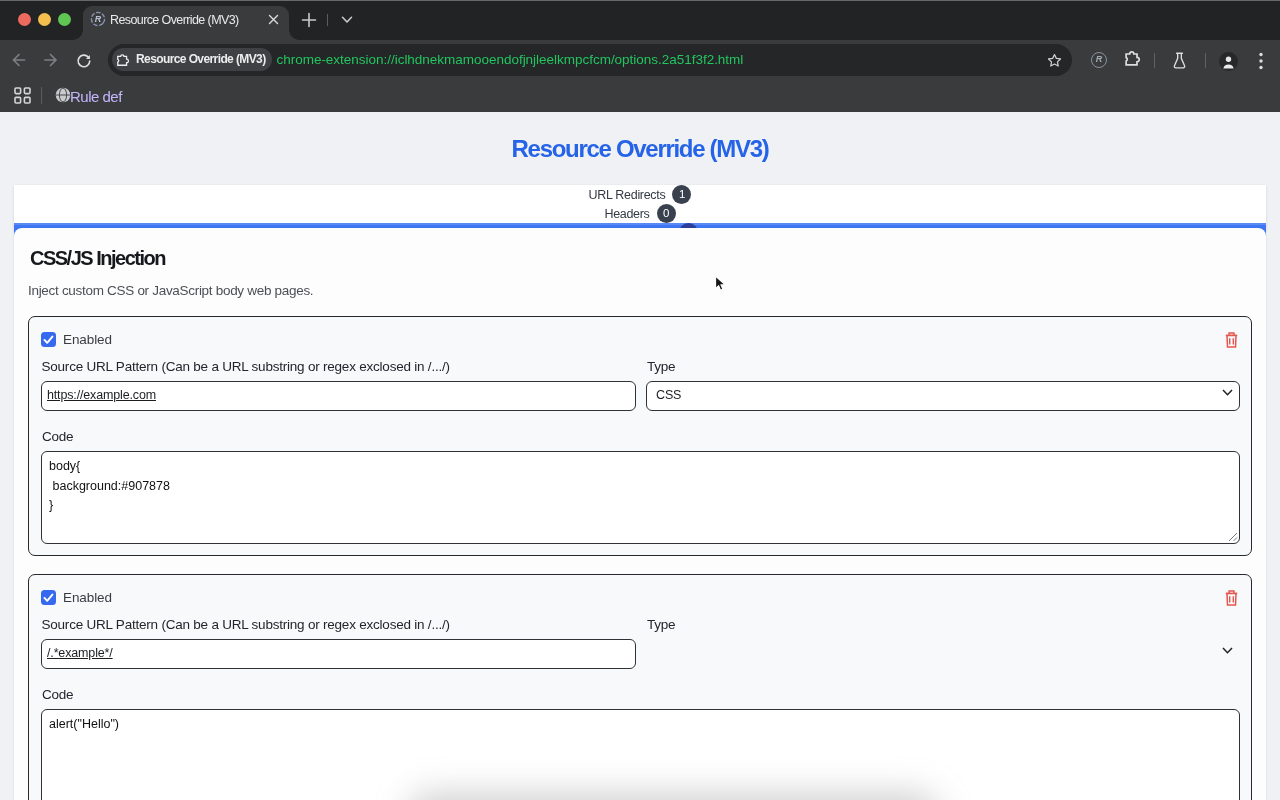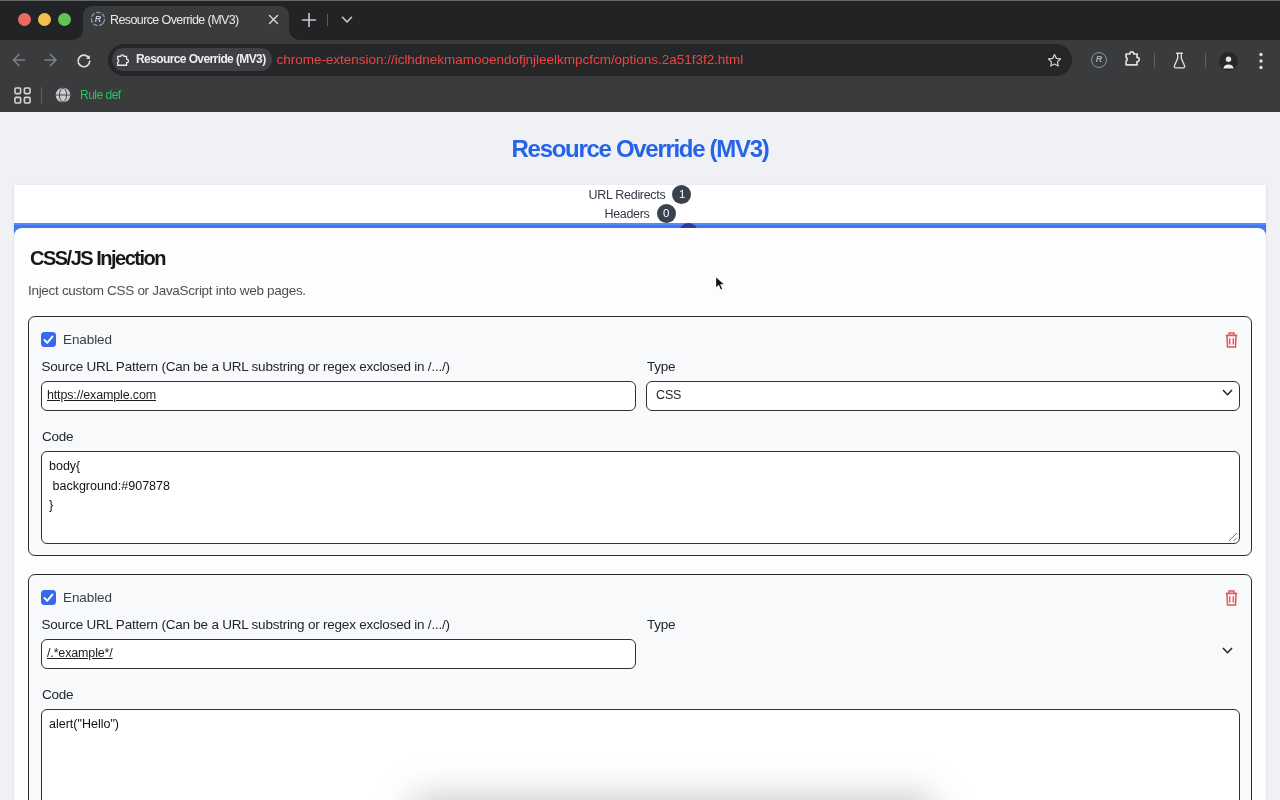--- a/index.html
+++ b/index.html
@@ -16,21 +16,21 @@
   #tab { position:absolute; top:6px; left:83px; width:206px; height:34px; background:#3a3b3c; border-radius:9px 9px 0 0; }
   #tab:before, #tab:after { content:""; position:absolute; bottom:0; width:10px; height:10px; }
   #tab:before { left:-10px; background:radial-gradient(circle 10px at 0 0, rgba(0,0,0,0) 9.5px, #3a3b3c 10px); }
   #tab:after  { right:-10px; background:radial-gradient(circle 10px at 100% 0, rgba(0,0,0,0) 9.5px, #3a3b3c 10px); }
   #tabtitle { position:absolute; left:27px; top:6.5px; font-size:12.5px; letter-spacing:-0.6px; color:#e9eaec; white-space:nowrap; }
   .tsvg { position:absolute; }
 
   #toolbar { position:absolute; top:40px; left:0; width:1280px; height:72px; background:#3a3b3c; }
   #omnibox { position:absolute; top:4px; left:108px; width:964px; height:32px; border-radius:16px; background:#242628; }
   #chip { position:absolute; top:4px; left:4px; width:160px; height:23px; border-radius:12px; background:#3f4144; padding:0 0 0 24px; line-height:23px; color:#eceded; font-size:12px; font-weight:bold; letter-spacing:-0.6px; white-space:nowrap; overflow:hidden; }
-  #url { position:absolute; top:0; left:168.5px; height:48px; line-height:32px; color:#ef4444; font-size:13.5px; letter-spacing:-0.02px; white-space:nowrap; }
+  #url { position:absolute; top:0; left:168.5px; height:48px; line-height:32px; color:#22c55e; font-size:13.5px; letter-spacing:-0.02px; white-space:nowrap; }
 
   
   #page { position:absolute; top:112px; left:0; width:1280px; height:688px; background:#eff1f4; }
   #ptitle { position:absolute; top:135px; left:0; width:1280px; text-align:center; font-size:24px; font-weight:bold; letter-spacing:-1.3px; color:#2563e8; }
   #ptabs { position:absolute; top:185px; left:14px; width:1252px; height:45px; display:flex; box-shadow:0 1px 3px rgba(0,0,0,0.12);flex-direction:column; }
   .ptab { flex:1; background:#fff; display:flex; align-items:center; justify-content:center; gap:7px; font-size:12.5px; letter-spacing:-0.3px; color:#333a45; }
   .ptab.active { background:#3e76f3; color:#fff; box-shadow:inset 0 2px 0 rgba(255,255,255,0.14); }
   .badge { display:inline-block; min-width:19px; height:19px; border-radius:50%; background:#39414e; color:#fff; font-size:11.5px; line-height:19px; text-align:center; }
   .ptab.active .badge { background:#2b3e9b; }
   #panel { position:absolute; top:228px; left:14px; width:1252px; height:600px; background:#fdfdfe; border-radius:8px; box-shadow:0 1px 3px rgba(0,0,0,0.10); }
@@ -136,34 +136,34 @@
         </g>
       </svg>
       <div class="tsvg" style="left:41px;top:7px;width:1px;height:17px;background:#5a5c5e"></div>
       <svg class="tsvg" style="left:55px;top:7px" width="16" height="16" viewBox="0 0 16 16">
         <circle cx="8" cy="8" r="7.3" fill="#c9cbcd"></circle>
         <g stroke="#44474a" stroke-width="1" fill="none">
           <path d="M0.7 8 h14.6"></path>
           <ellipse cx="8" cy="8" rx="3.6" ry="6.9"></ellipse>
         </g>
       </svg>
-      <div class="tsvg" style="left:80px;top:8px;font-size:12px;color:#22c55e;letter-spacing:-0.5px">Rule def</div>
+      <div class="tsvg" style="left:70px;top:8px;font-size:15px;color:#c4b5fd;letter-spacing:-0.5px">Rule def</div>
     </div>
   </div>
 
   <div id="page"></div>
     <div id="ptitle">Resource Override (MV3)</div>
     <div id="ptabs">
       <div class="ptab">URL Redirects <span class="badge">1</span></div>
       <div class="ptab">Headers <span class="badge">0</span></div>
       <div class="ptab active">CSS/JS Injection <span class="badge">2</span></div>
     </div>
     <div id="panel"></div>
     <h2 style="position:absolute;top:247px;left:30px;font-size:20px;letter-spacing:-1.5px;color:#16181b">CSS/JS Injection</h2>
-    <div id="pdesc">Inject custom CSS or JavaScript into web pages.</div>
+    <div id="pdesc">Inject custom CSS or JavaScript body web pages.</div>
 
     <div class="card" id="card1">
       <div class="chk">
       <svg width="11" height="10" viewBox="0 0 11 10">
         <path d="M1.4 4.9 L4.2 7.8 L9.4 1.6" stroke="#fff" stroke-width="1.9" fill="none" stroke-linecap="round" stroke-linejoin="round"></path>
       </svg>
     </div>
       <div class="enlab">Enabled</div>
       <svg class="trash" width="13" height="16" viewBox="0 0 13 16">
       <g stroke="#e4564e" fill="none">

